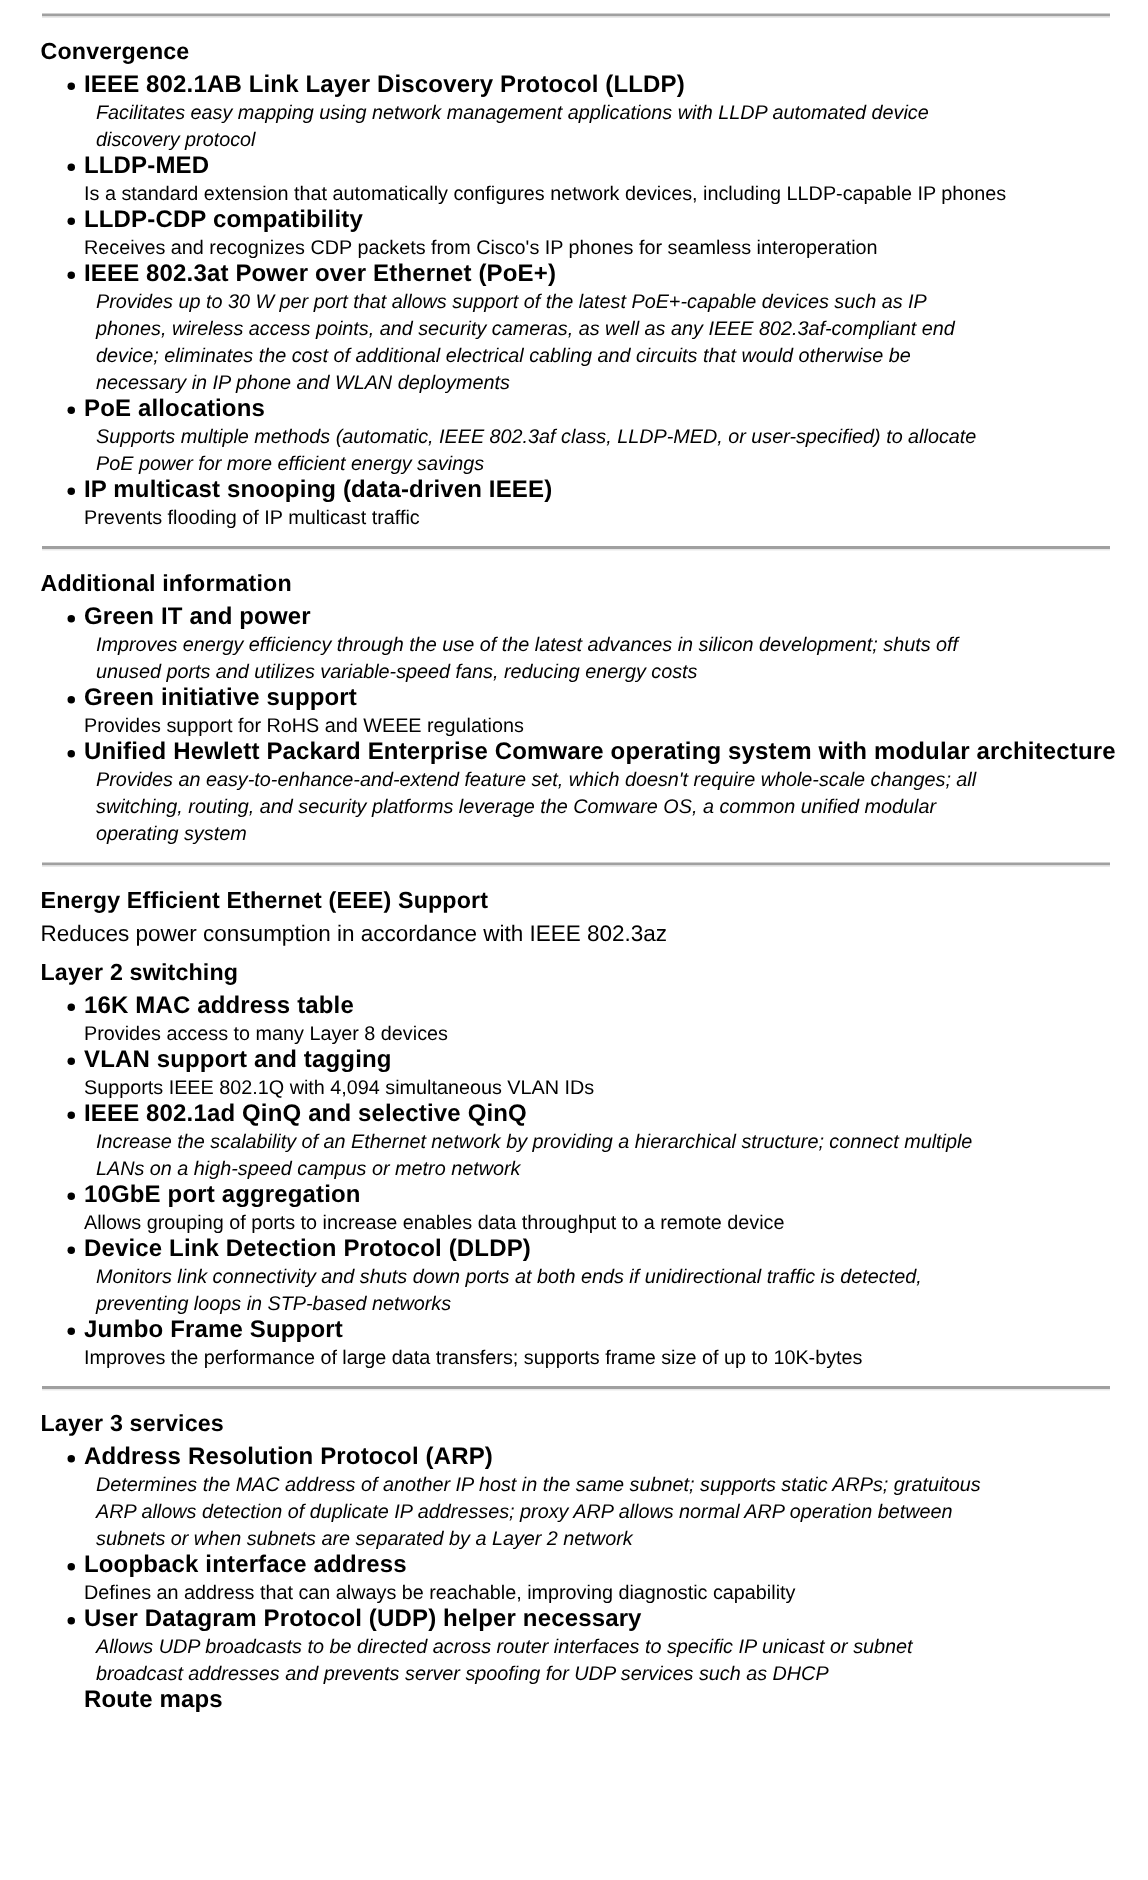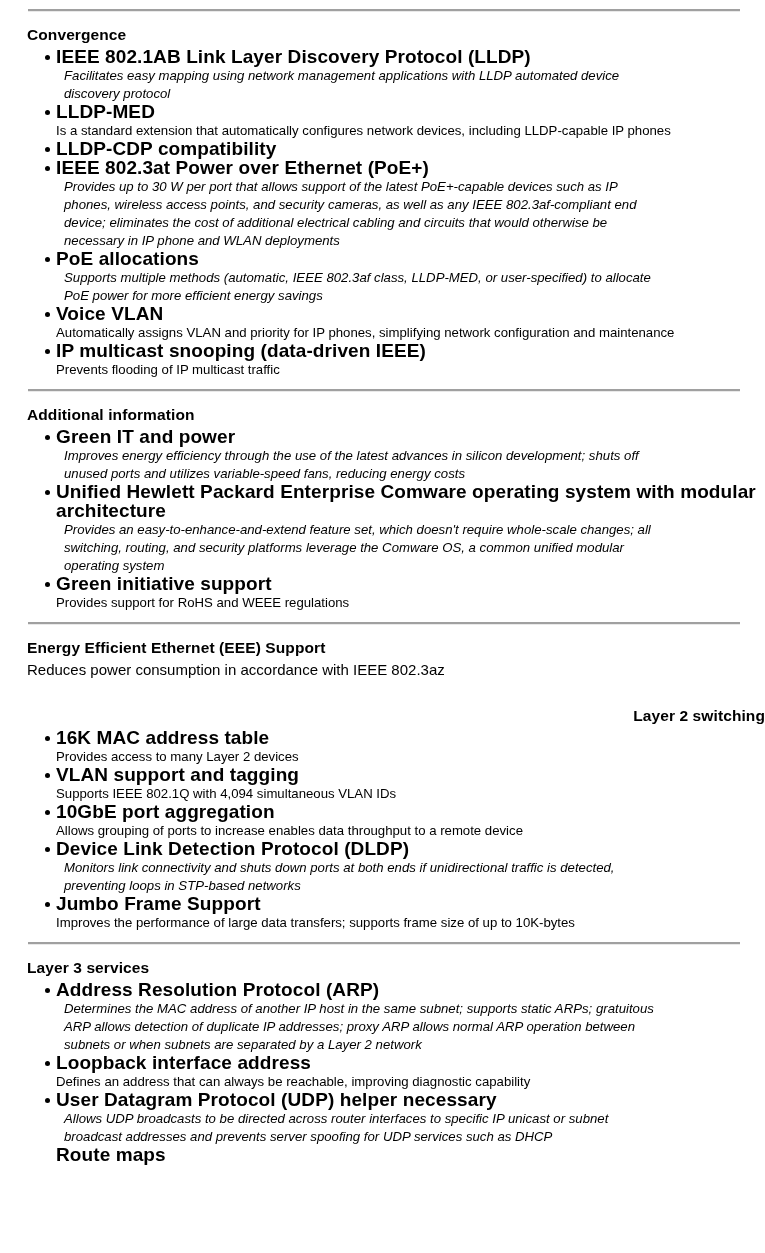--- a/index.html
+++ b/index.html
@@ -29,21 +29,21 @@
     margin:10px 0 13px 1px;
   }
   hr.rule.first{ margin-top:0; }
   h2.section-title{
     font-size:15.5px;
     font-weight:bold;
     line-height:19px;
     margin:0 0 4px 0;
     letter-spacing:0.1px;
   }
-  h2.section-title.no-rule{ margin-top:27px;text-align:right; }
+  h2.section-title.no-rule{ margin-top:7px; }
   p.section-intro{
     font-size:15px;
     line-height:18px;
     margin:0;
   }
   ul.feature-list{
     list-style:none;
     margin:0; padding:0;
   }
   li.feature-item{ margin:0; padding:0; }
@@ -53,21 +53,21 @@
     line-height:18px;
   }
   .bullet{
     position:absolute;
     left:18px; top:7px;
     width:5px; height:5px;
     border-radius:50%;
     background:var(--text);
   }
   .feature-title{
-    font-size:19px;
+    font-size:16px;
     font-weight:bold;
     letter-spacing:0.1px;
   }
   p.feature-desc{
     font-size:13.2px;
     line-height:18px;
     margin:0 0 0 29px;
     white-space:pre-line;
   }
   p.feature-desc.indented{ margin-left:37px;font-style:italic; }
@@ -83,73 +83,75 @@
         <div class="title-row"><span class="bullet"></span><span class="feature-title">IEEE 802.1AB Link Layer Discovery Protocol (LLDP)</span></div>
         <p class="feature-desc indented">Facilitates easy mapping using network management applications with LLDP automated device
 discovery protocol</p>
       </li>
       <li class="feature-item">
         <div class="title-row"><span class="bullet"></span><span class="feature-title">LLDP-MED</span></div>
         <p class="feature-desc">Is a standard extension that automatically configures network devices, including LLDP-capable IP phones</p>
       </li>
       <li class="feature-item">
         <div class="title-row"><span class="bullet"></span><span class="feature-title">LLDP-CDP compatibility</span></div>
+        <p class="feature-desc">Receives and recognizes CDP packets from Cisco's IP phones for seamless interoperation</p>
       </li>
       <li class="feature-item">
         <div class="title-row"><span class="bullet"></span><span class="feature-title">IEEE 802.3at Power over Ethernet (PoE+)</span></div>
         <p class="feature-desc indented">Provides up to 30 W per port that allows support of the latest PoE+-capable devices such as IP
 phones, wireless access points, and security cameras, as well as any IEEE 802.3af-compliant end
 device; eliminates the cost of additional electrical cabling and circuits that would otherwise be
 necessary in IP phone and WLAN deployments</p>
       </li>
       <li class="feature-item">
         <div class="title-row"><span class="bullet"></span><span class="feature-title">PoE allocations</span></div>
         <p class="feature-desc indented">Supports multiple methods (automatic, IEEE 802.3af class, LLDP-MED, or user-specified) to allocate
 PoE power for more efficient energy savings</p>
-      </li>
-      <li class="feature-item">
-        <div class="title-row"><span class="bullet"></span><span class="feature-title">Voice VLAN</span></div>
-        <p class="feature-desc">Automatically assigns VLAN and priority for IP phones, simplifying network configuration and maintenance</p>
       </li>
       <li class="feature-item">
         <div class="title-row"><span class="bullet"></span><span class="feature-title">IP multicast snooping (data-driven IEEE)</span></div>
         <p class="feature-desc">Prevents flooding of IP multicast traffic</p>
       </li>
     </ul>
     <hr class="rule">
     <h2 class="section-title">Additional information</h2>
     <ul class="feature-list">
       <li class="feature-item">
         <div class="title-row"><span class="bullet"></span><span class="feature-title">Green IT and power</span></div>
         <p class="feature-desc indented">Improves energy efficiency through the use of the latest advances in silicon development; shuts off
 unused ports and utilizes variable-speed fans, reducing energy costs</p>
       </li>
       <li class="feature-item">
+        <div class="title-row"><span class="bullet"></span><span class="feature-title">Green initiative support</span></div>
+        <p class="feature-desc">Provides support for RoHS and WEEE regulations</p>
+      </li>
+      <li class="feature-item">
         <div class="title-row"><span class="bullet"></span><span class="feature-title">Unified Hewlett Packard Enterprise Comware operating system with modular architecture</span></div>
         <p class="feature-desc indented">Provides an easy-to-enhance-and-extend feature set, which doesn't require whole-scale changes; all
 switching, routing, and security platforms leverage the Comware OS, a common unified modular
 operating system</p>
-      </li>
-      <li class="feature-item">
-        <div class="title-row"><span class="bullet"></span><span class="feature-title">Green initiative support</span></div>
-        <p class="feature-desc">Provides support for RoHS and WEEE regulations</p>
       </li>
     </ul>
     <hr class="rule">
     <h2 class="section-title">Energy Efficient Ethernet (EEE) Support</h2>
     <p class="section-intro">Reduces power consumption in accordance with IEEE 802.3az</p>
     <h2 class="section-title no-rule">Layer 2 switching</h2>
     <ul class="feature-list">
       <li class="feature-item">
         <div class="title-row"><span class="bullet"></span><span class="feature-title">16K MAC address table</span></div>
-        <p class="feature-desc">Provides access to many Layer 2 devices</p>
+        <p class="feature-desc">Provides access to many Layer 8 devices</p>
       </li>
       <li class="feature-item">
         <div class="title-row"><span class="bullet"></span><span class="feature-title">VLAN support and tagging</span></div>
         <p class="feature-desc">Supports IEEE 802.1Q with 4,094 simultaneous VLAN IDs</p>
+      </li>
+      <li class="feature-item">
+        <div class="title-row"><span class="bullet"></span><span class="feature-title">IEEE 802.1ad QinQ and selective QinQ</span></div>
+        <p class="feature-desc indented">Increase the scalability of an Ethernet network by providing a hierarchical structure; connect multiple
+LANs on a high-speed campus or metro network</p>
       </li>
       <li class="feature-item">
         <div class="title-row"><span class="bullet"></span><span class="feature-title">10GbE port aggregation</span></div>
         <p class="feature-desc">Allows grouping of ports to increase enables data throughput to a remote device</p>
       </li>
       <li class="feature-item">
         <div class="title-row"><span class="bullet"></span><span class="feature-title">Device Link Detection Protocol (DLDP)</span></div>
         <p class="feature-desc indented">Monitors link connectivity and shuts down ports at both ends if unidirectional traffic is detected,
 preventing loops in STP-based networks</p>
       </li>

